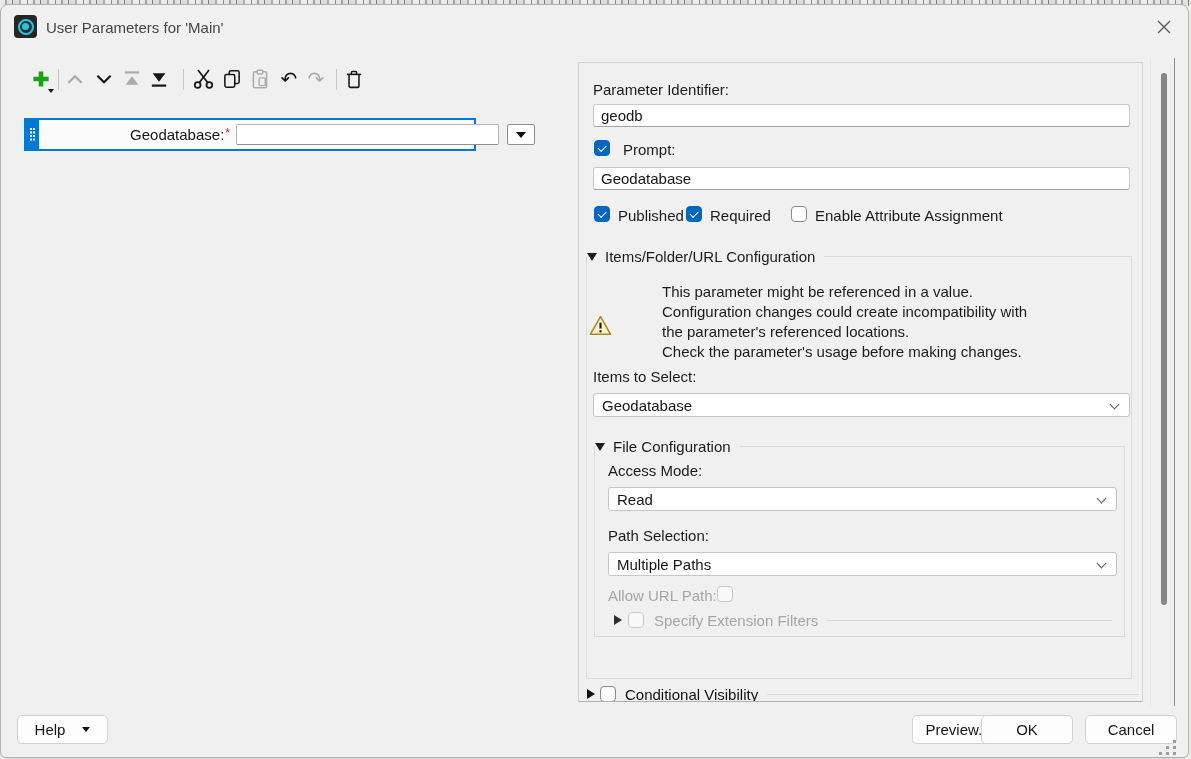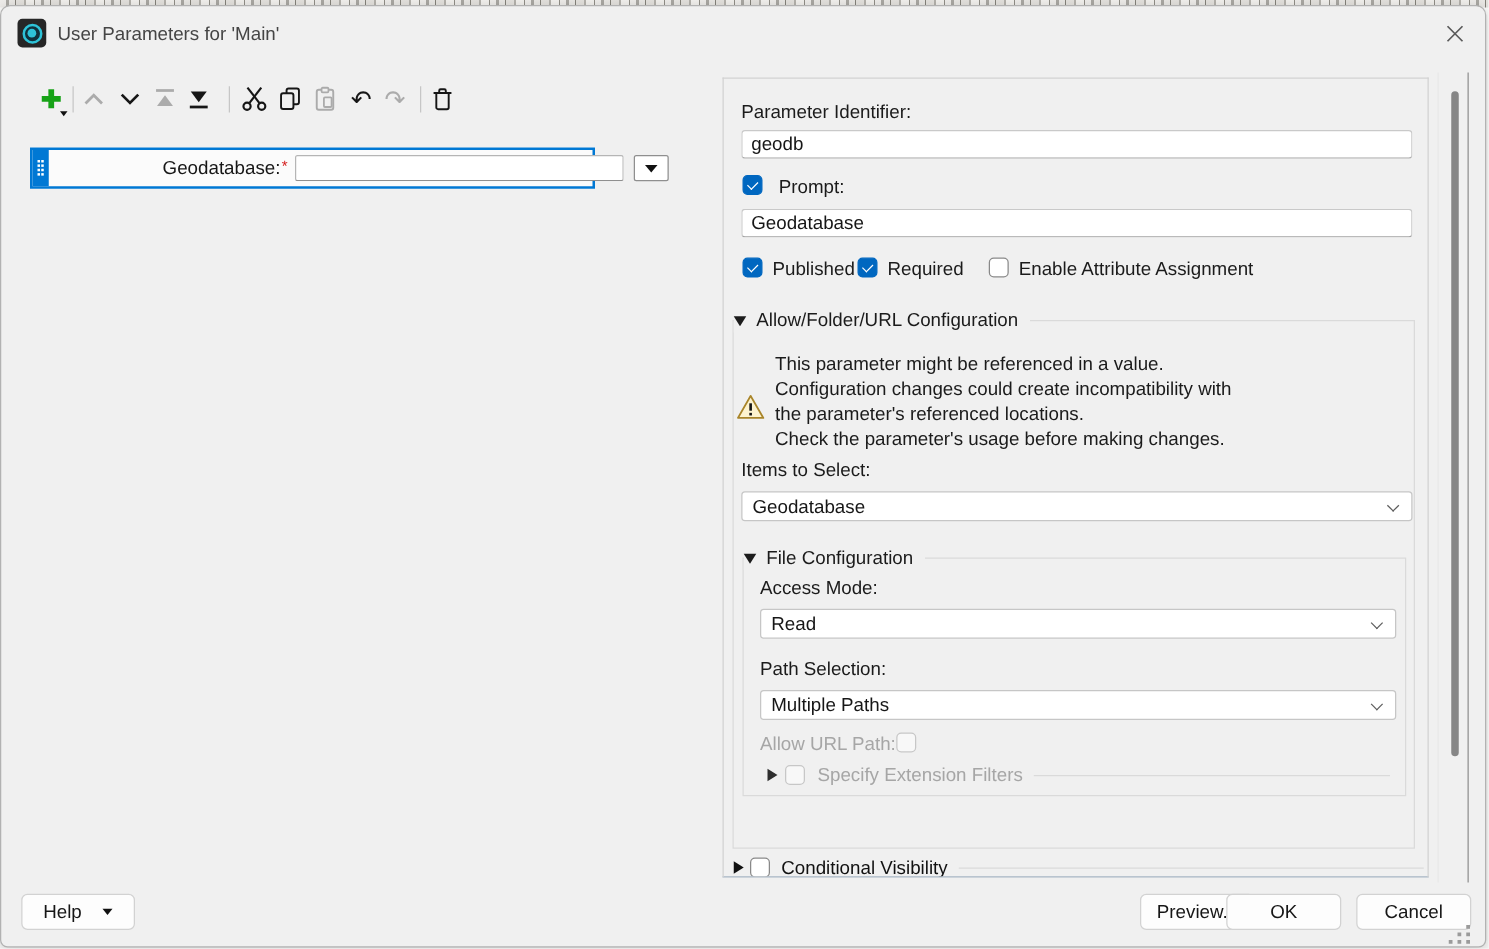--- a/index.html
+++ b/index.html
@@ -67,21 +67,21 @@
   .gtitle { position:absolute; height:19px; background:#f0f0f0; display:flex; align-items:center; gap:8px;
     padding-right:9px; font-size:15px; color:#1b1b1b; white-space:nowrap; }
   .tri-exp { width:0; height:0; border-left:5.5px solid transparent; border-right:5.5px solid transparent; border-top:8px solid #1c1c1c; }
   .tri-col { width:0; height:0; border-top:5px solid transparent; border-bottom:5px solid transparent; border-left:8px solid #2e2e2e; }
   .crow { position:absolute; display:flex; align-items:center; height:18px; }
   .crow .cbi { position:relative; width:16px; height:16px; border-radius:4px; background:#fff; border:1px solid #898989; flex:none; }
   .crow .cbi.dis { background:#f8f8f8; border-color:#c7c7c7; }
   .crow .rlabel { font-size:15px; white-space:nowrap; }
   .crow .rule { flex:1; height:1px; background:#dadada; margin-left:9px; }
   .warn-text { position:absolute; font-size:15px; color:#1b1b1b; line-height:20px; }
-  .warn-text span { display:block; }
+  .warn-text span { display:block;margin-left:42px; }
 
   
   .sb-gutter { position:absolute; left:1150px; top:58px; width:25px; height:648px;
     border-left:1px solid #e7e7e7; border-right:1px solid #8f8f8f; background:#f0f0f0; }
   .sb-thumb { position:absolute; left:10px; top:15px; width:6px; height:532px; background:#868686; border-radius:3px; }
 
   
   .btn { position:absolute; top:715px; height:29px; background:#fdfdfd; border:1px solid #d2d2d2; border-radius:5px;
     font-size:15px; color:#161616; display:flex; align-items:center; justify-content:center; }
   .help-caret { width:0; height:0; border-left:4px solid transparent; border-right:4px solid transparent; border-top:5px solid #111; margin-left:17px; }
@@ -204,21 +204,21 @@
     <span class="cb on" style="left:107px; top:143px">
         <span class="mark"></span>
       </span>
     <div class="lbl" style="left:131px; top:144px">Required</div>
     <span class="cb off" style="left:212px; top:143px"></span>
     <div class="lbl" style="left:236px; top:144px">Enable Attribute Assignment</div>
 
     <div class="gbox" style="left:7px; top:193px; width:546px; height:423px"></div>
     <div class="gtitle" style="left:8px; top:184px">
       <span class="tri-exp"></span>
-      <span>Allow/Folder/URL Configuration</span>
+      <span>Items/Folder/URL Configuration</span>
     </div>
 
     <svg style="position:absolute; left:10px; top:252px" width="23" height="21" viewBox="0 0 24 22">
       <path d="M12 1.8 L22.6 20.2 H1.4 Z" fill="#fdf3cf" stroke="#a9852a" stroke-width="1.6" stroke-linejoin="round"></path>
       <rect x="10.9" y="8" width="2.2" height="6.2" fill="#161616"></rect>
       <rect x="10.9" y="16" width="2.2" height="2.2" fill="#161616"></rect>
     </svg>
     <div class="warn-text" style="left:41px; top:219px; width:470px">
       <span>This parameter might be referenced in a value.</span>
       <span>Configuration changes could create incompatibility with</span>

